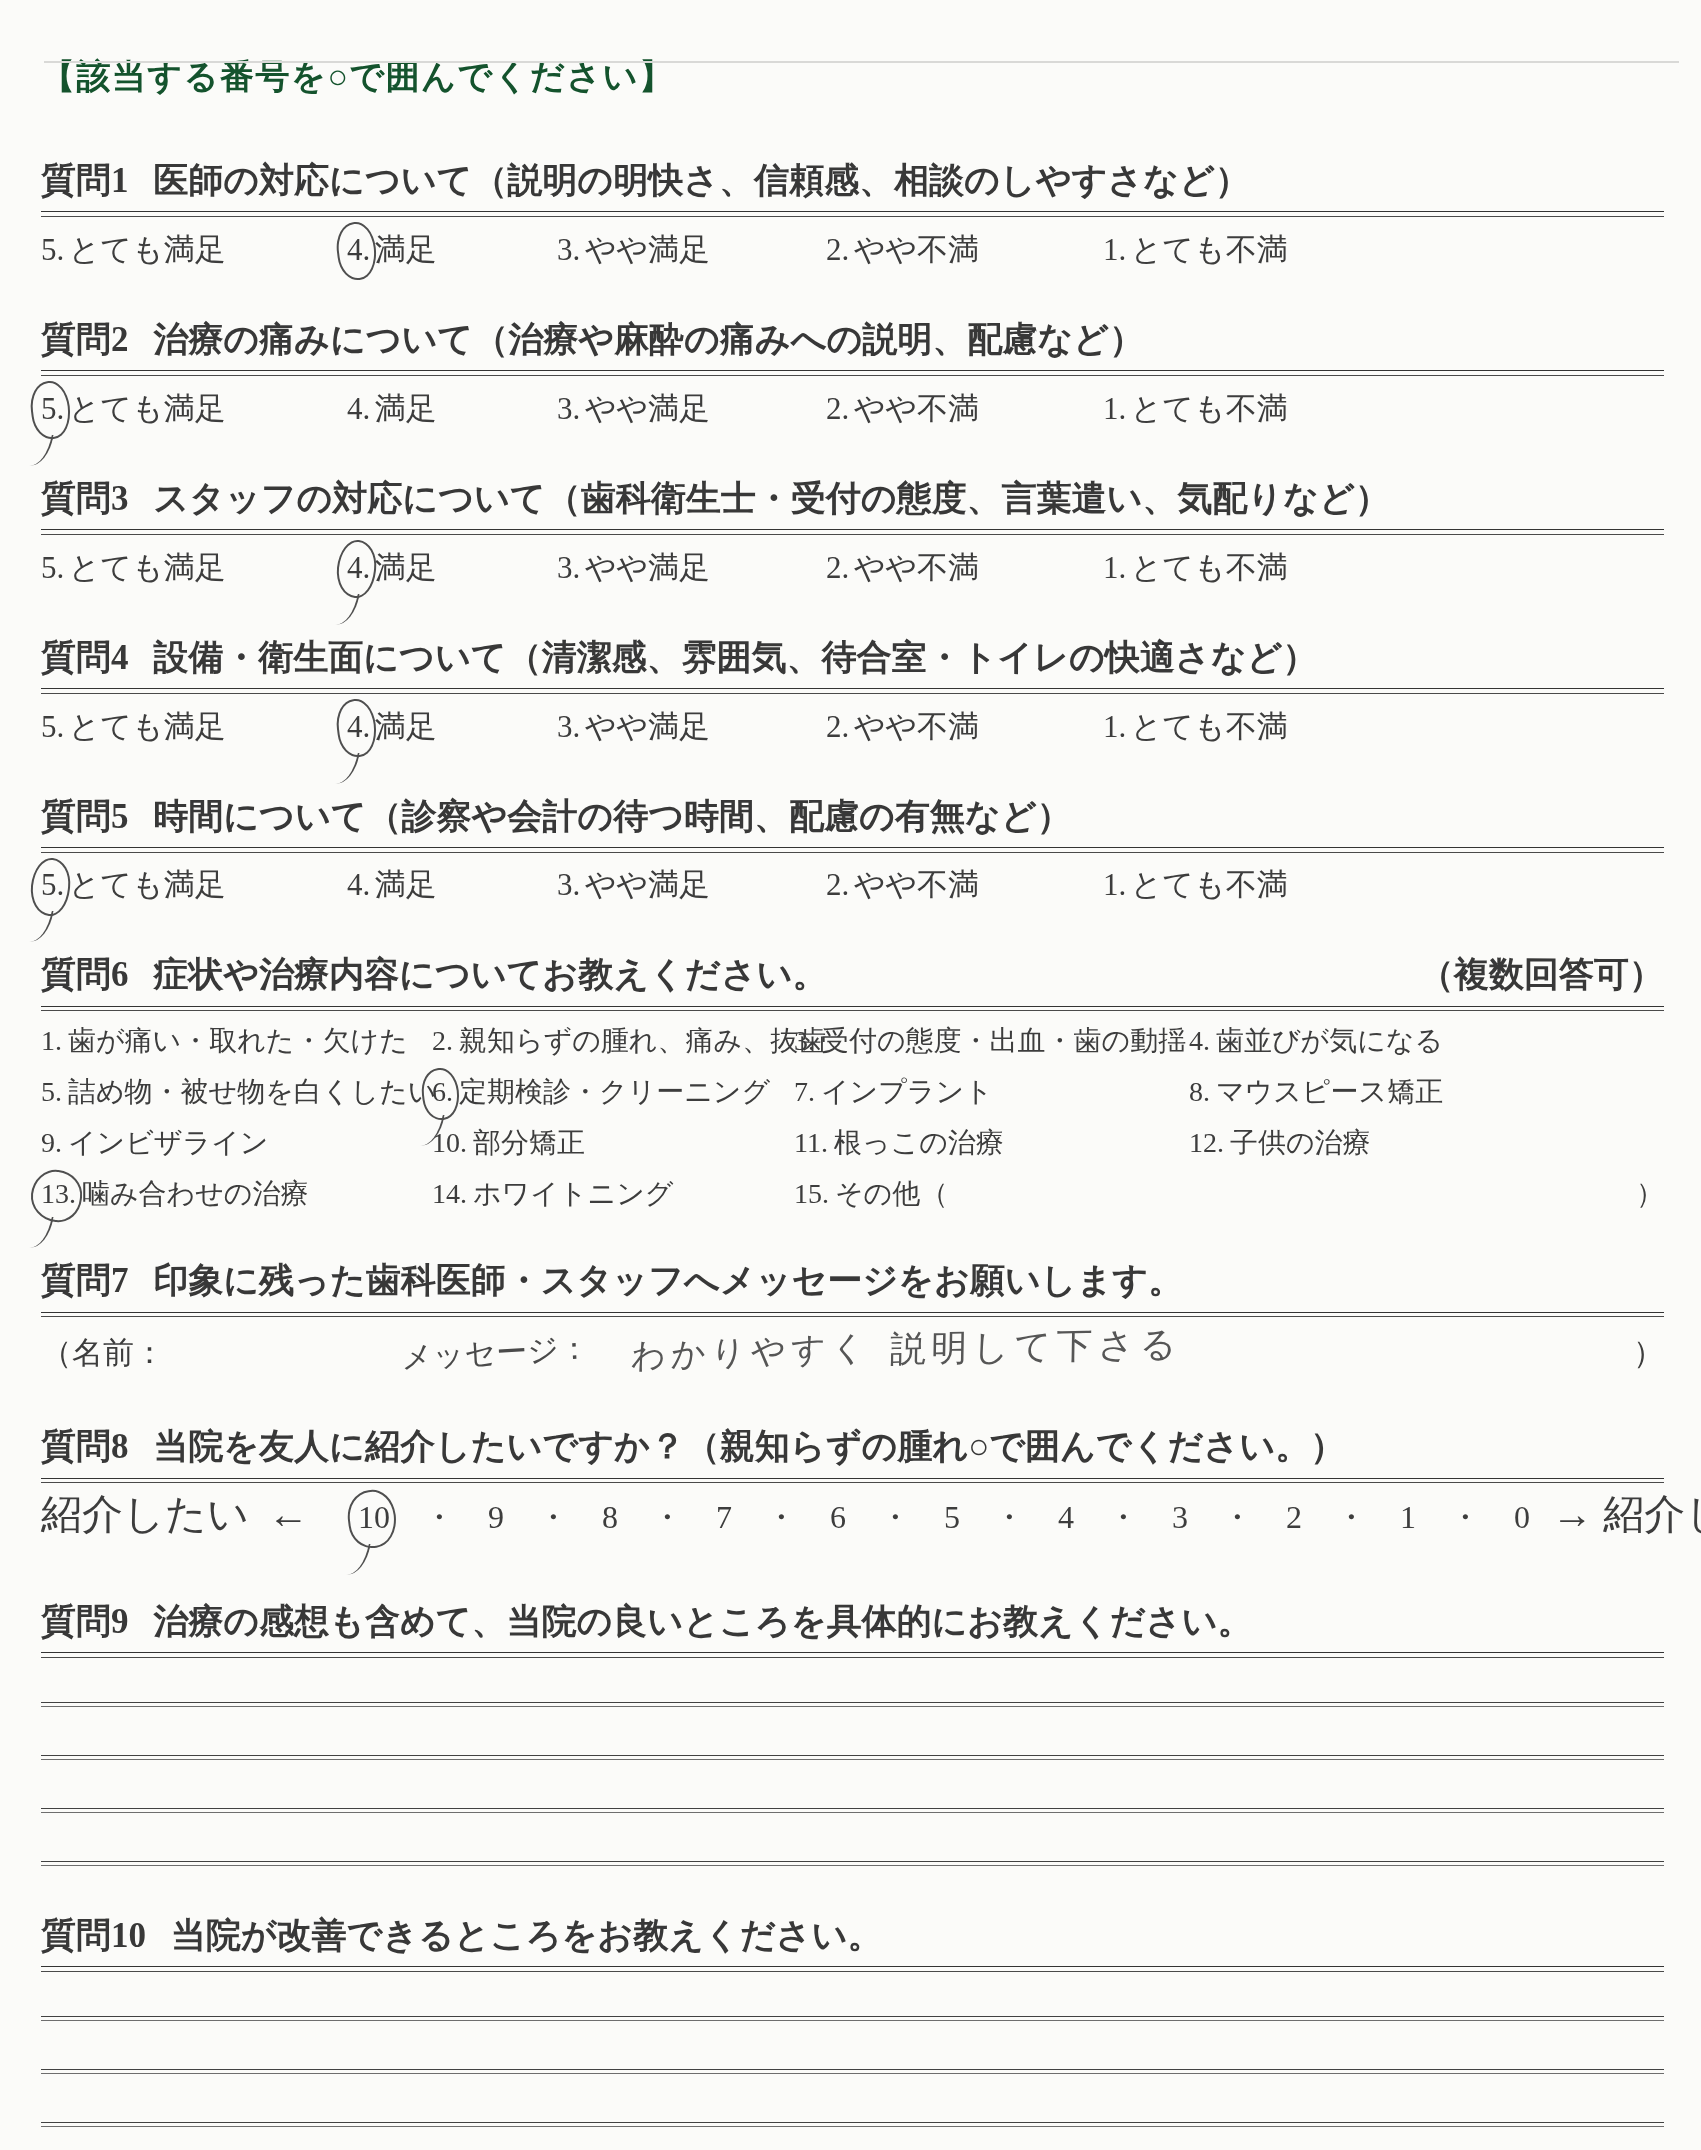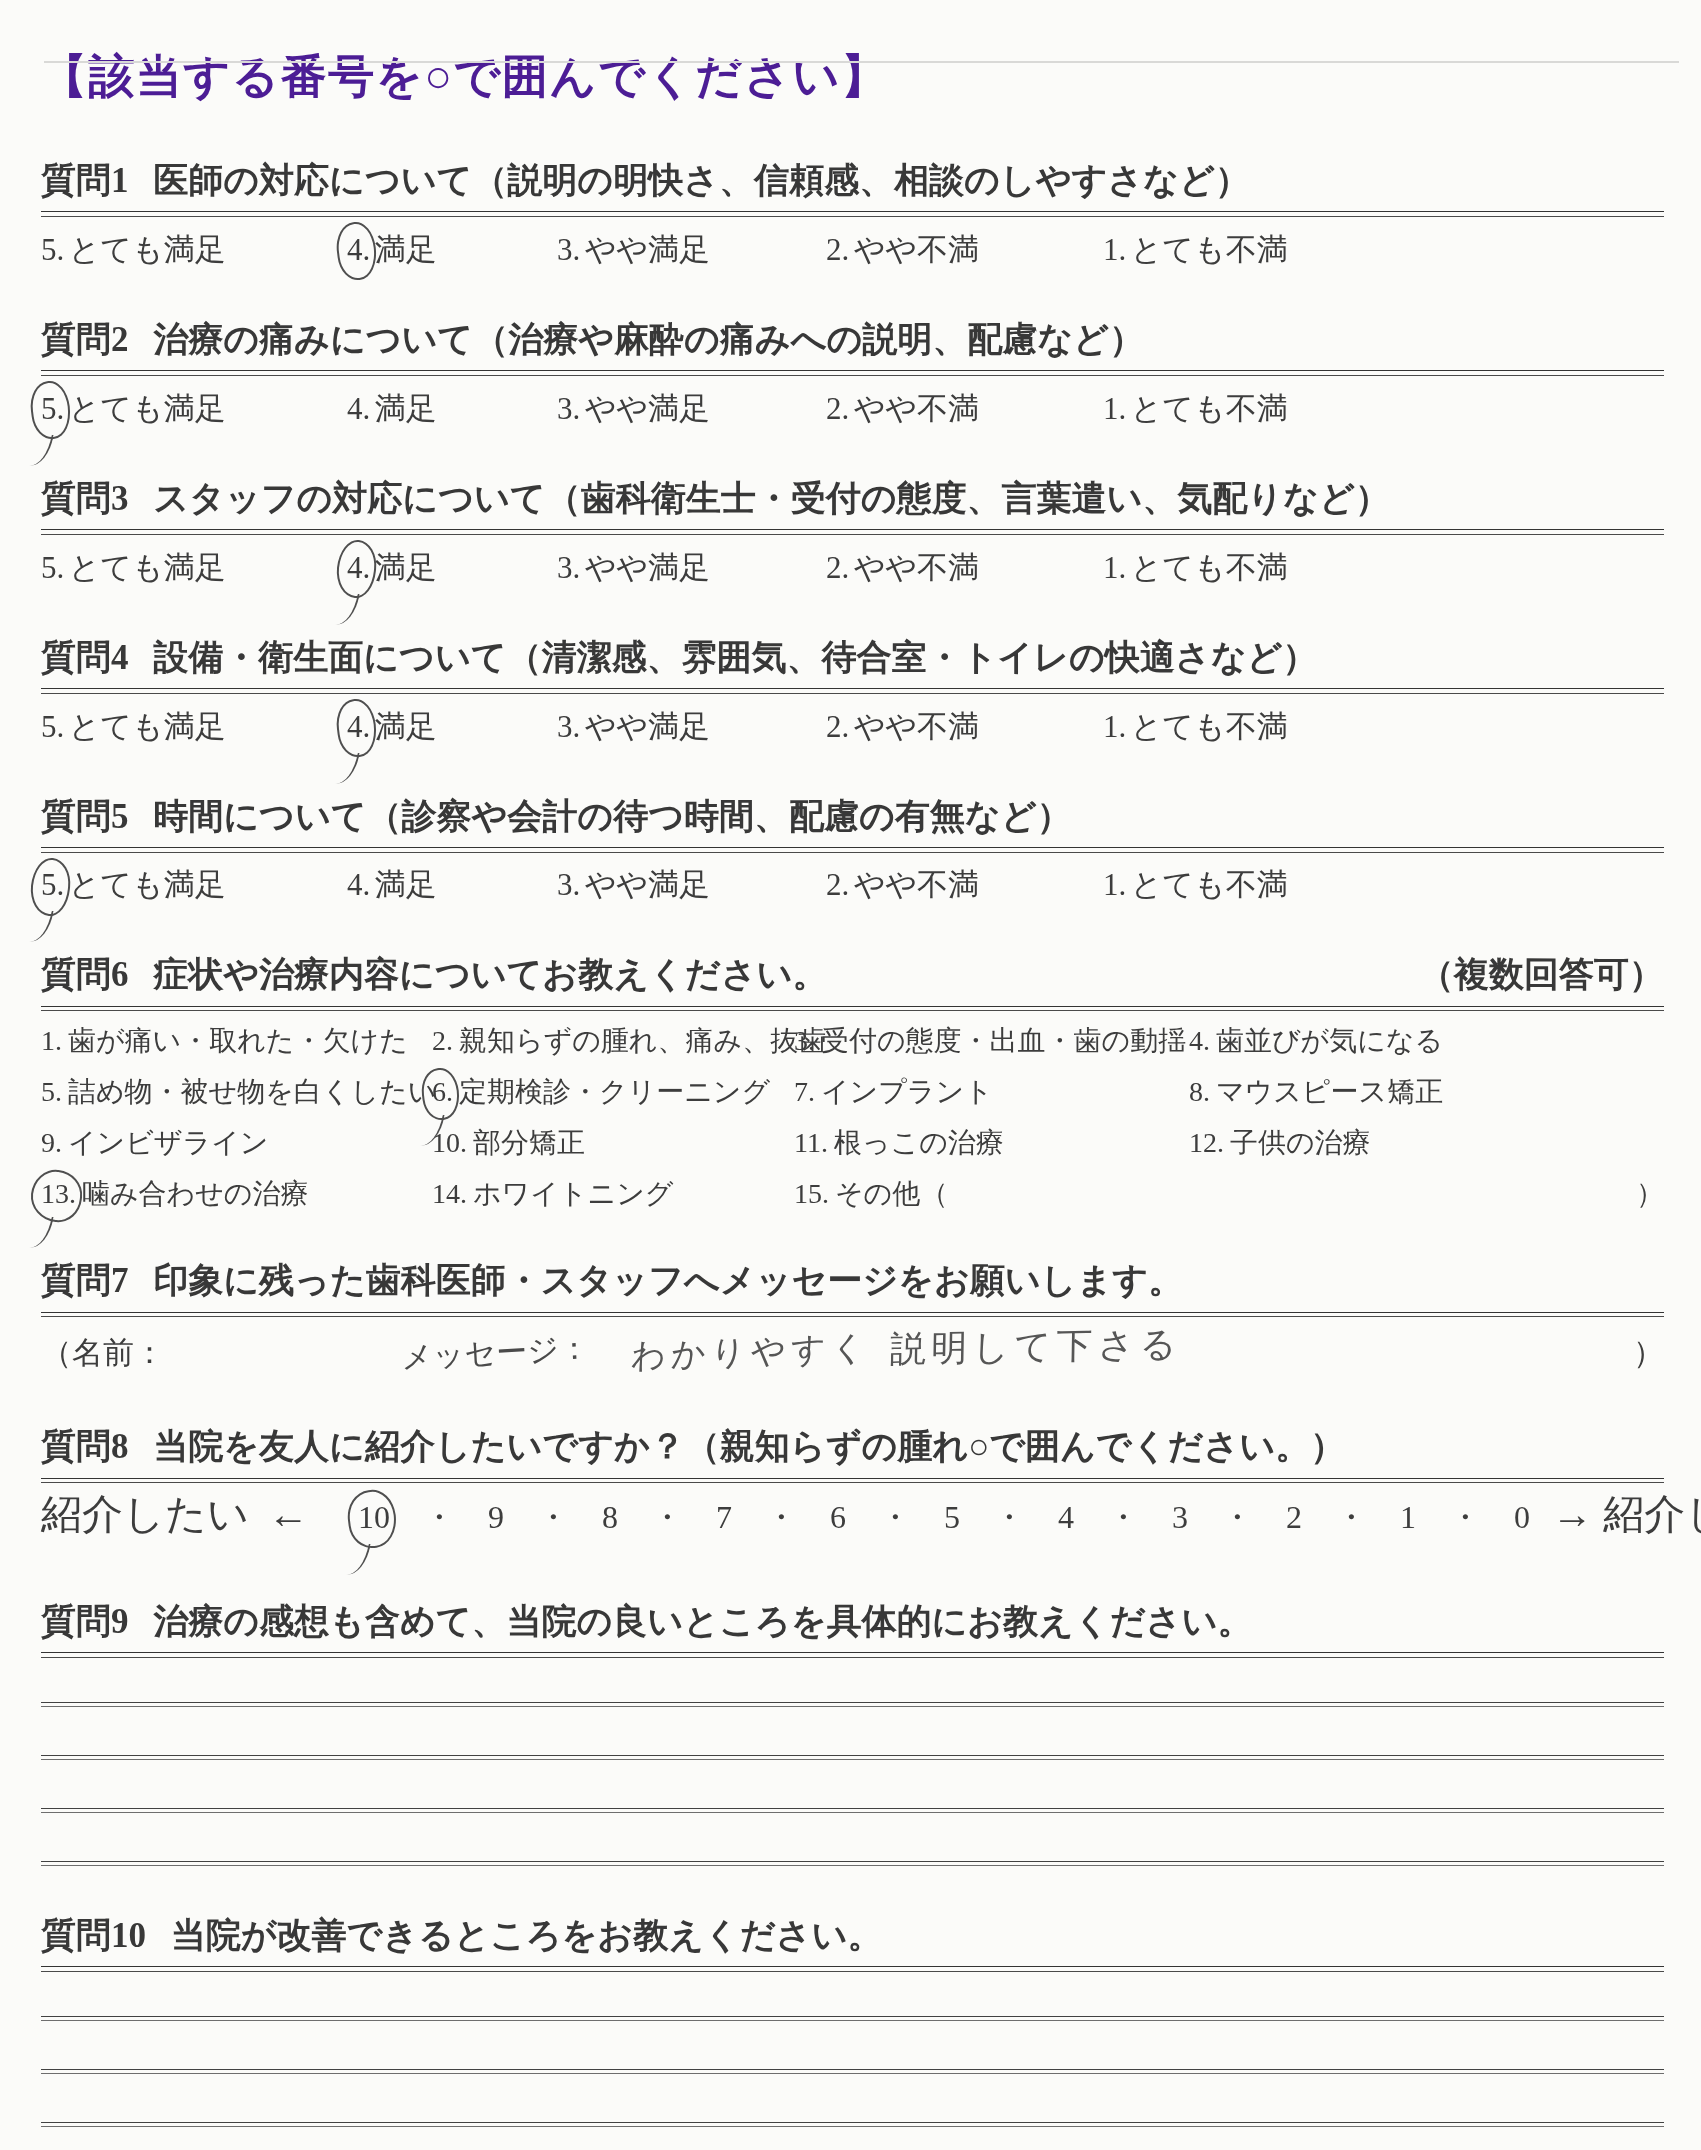--- a/index.html
+++ b/index.html
@@ -5,21 +5,21 @@
   html,body{margin:0;padding:0;}
   body{
     width:1701px;height:2151px;
     background:#fbfbf9;
     font-family:"Liberation Serif","DejaVu Serif",serif;
     color:#3d3d3d;
     overflow:hidden;
   }
   .page{position:relative;box-sizing:border-box;width:1701px;height:2151px;padding:0 37px 0 41px;}
   .scan-edge{position:absolute;top:17.7px;left:44px;right:22px;height:2.2px;background:#d9d9d7;}
-  .doc-title{margin-top:43px;font-size:46px;line-height:68px;font-weight:700;letter-spacing:1.5px;color:#4c1d95;}
+  .doc-title{margin-top:43px;font-size:34px;line-height:68px;font-weight:700;letter-spacing:1.5px;color:#14532d;}
   .q-section{margin-top:47px;}
   .q-section.mt-q8{margin-top:49px;}
   .q-section.mt-q9{margin-top:61px;}
   .q-heading{font-size:35px;line-height:46px;font-weight:600;color:#383838;display:flex;align-items:center;}
   .q-no{margin-right:25px;white-space:nowrap;}
   .q-note{margin-left:auto;font-weight:600;white-space:nowrap;}
   .rule{margin-top:7.4px;height:3.7px;border-top:1.5px solid #343434;border-bottom:1.5px solid #4a4a4a;}
   .blank-line{margin-top:48px;height:3px;border-top:1.5px solid #424242;border-bottom:0.7px solid #6e6e6e;}
   .blank-line.first{margin-top:44px;}
   

